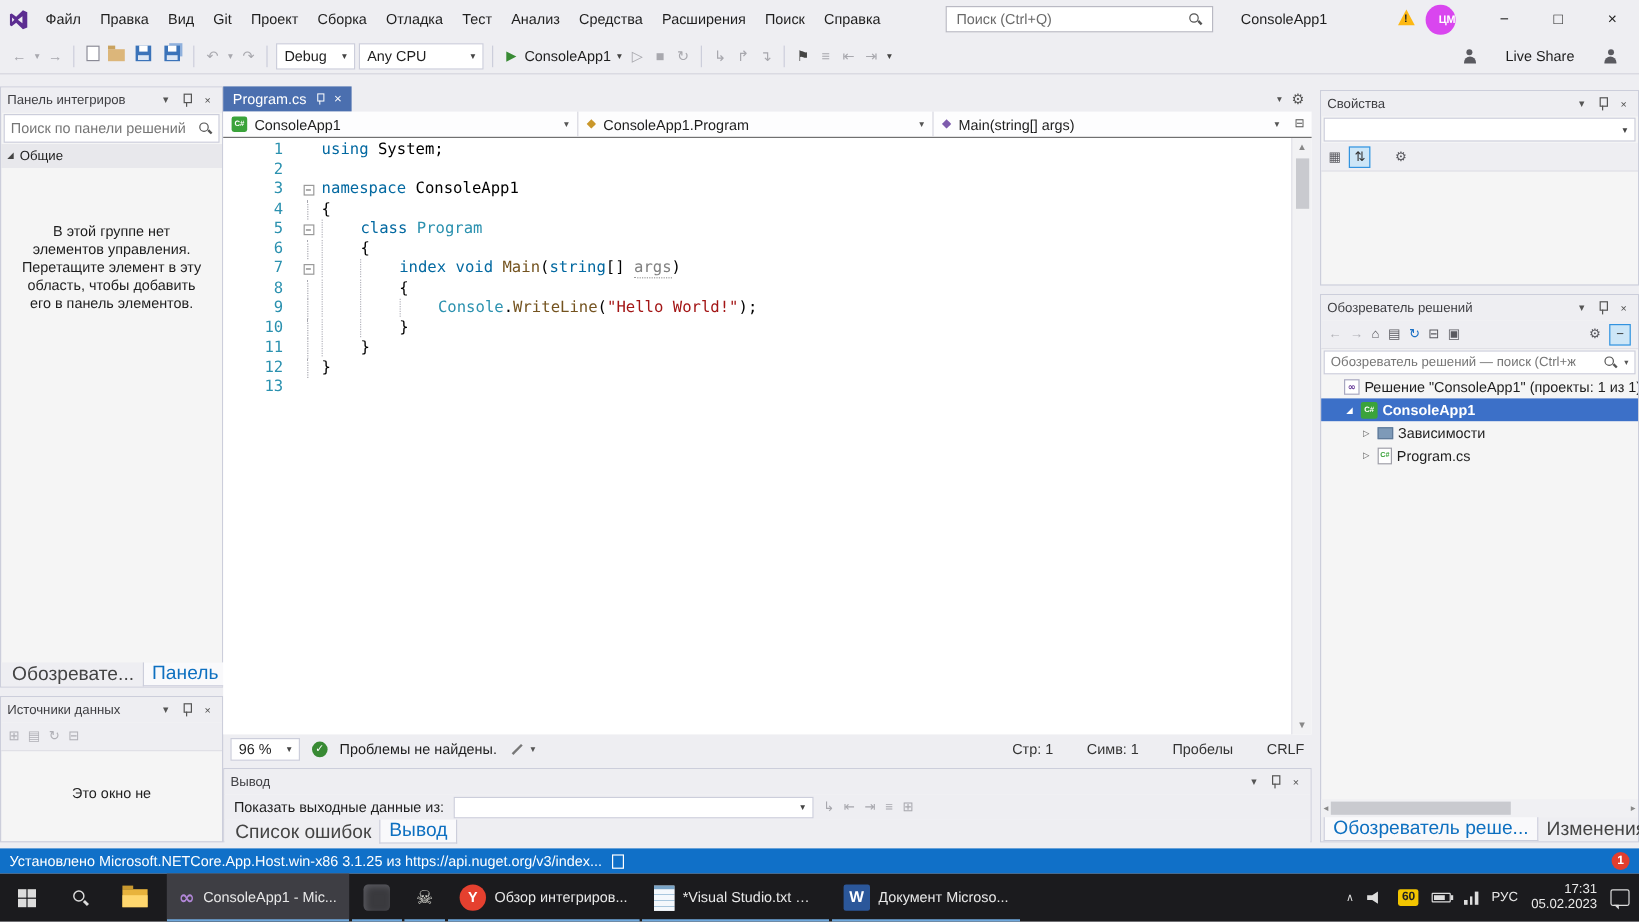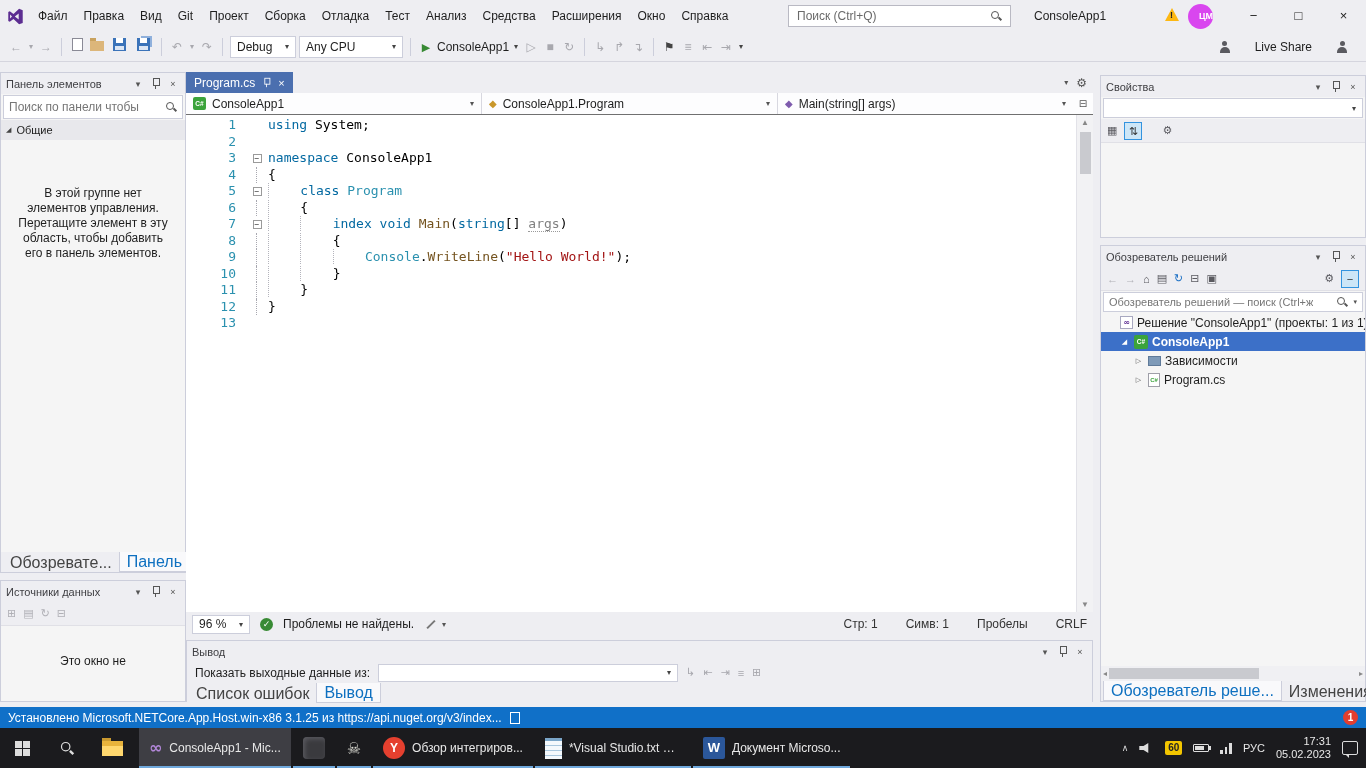--- a/index.html
+++ b/index.html
@@ -189,21 +189,21 @@
       <span class="menu-item">Правка</span>
       <span class="menu-item">Вид</span>
       <span class="menu-item">Git</span>
       <span class="menu-item">Проект</span>
       <span class="menu-item">Сборка</span>
       <span class="menu-item">Отладка</span>
       <span class="menu-item">Тест</span>
       <span class="menu-item">Анализ</span>
       <span class="menu-item">Средства</span>
       <span class="menu-item">Расширения</span>
-      <span class="menu-item">Окно</span>
+      <span class="menu-item">Поиск</span>
       <span class="menu-item">Справка</span>
     </nav>
   <div class="tb-search">
     <span>Поиск (Ctrl+Q)</span>
     <span class="mag"></span>
   </div>
   <span class="win-title">ConsoleApp1</span>
   <span class="warn"></span>
   <span class="avatar">ЦМ</span>
   <div class="win-btns">
@@ -254,28 +254,28 @@
   <span class="tbi sm">▾</span>
   <div class="tb-right">
     <span class="person"></span>
     <span>Live Share</span>
     <span class="person"></span>
   </div>
 </div>
 
 <div id="toolbox" class="panel">
   <div class="panel-head">
-    <span>Панель элементов</span>
+    <span>Панель интегриров</span>
       <span class="sp"></span>
     <span class="ph-ic">▾</span>
     <span class="pin"></span>
     <span class="ph-ic">×</span>
   </div>
   <div class="searchrow">
-    <span style="overflow:hidden;white-space:nowrap">Поиск по панели чтобы</span>
+    <span style="overflow:hidden;white-space:nowrap">Поиск по панели решений</span>
     <span class="mag" style="margin-left:auto"></span>
   </div>
   <div class="section-row">
     <span class="sec-arr">◢</span>
     <span>Общие</span>
   </div>
   <div class="empty-text">В этой группе нет элементов управления. Перетащите элемент в эту область, чтобы добавить его в панель элементов.</div>
   <div style="flex:1"></div>
   <div class="btabs" id="toolbox-tabs">
       <span class="btab">Обозревате...</span>

